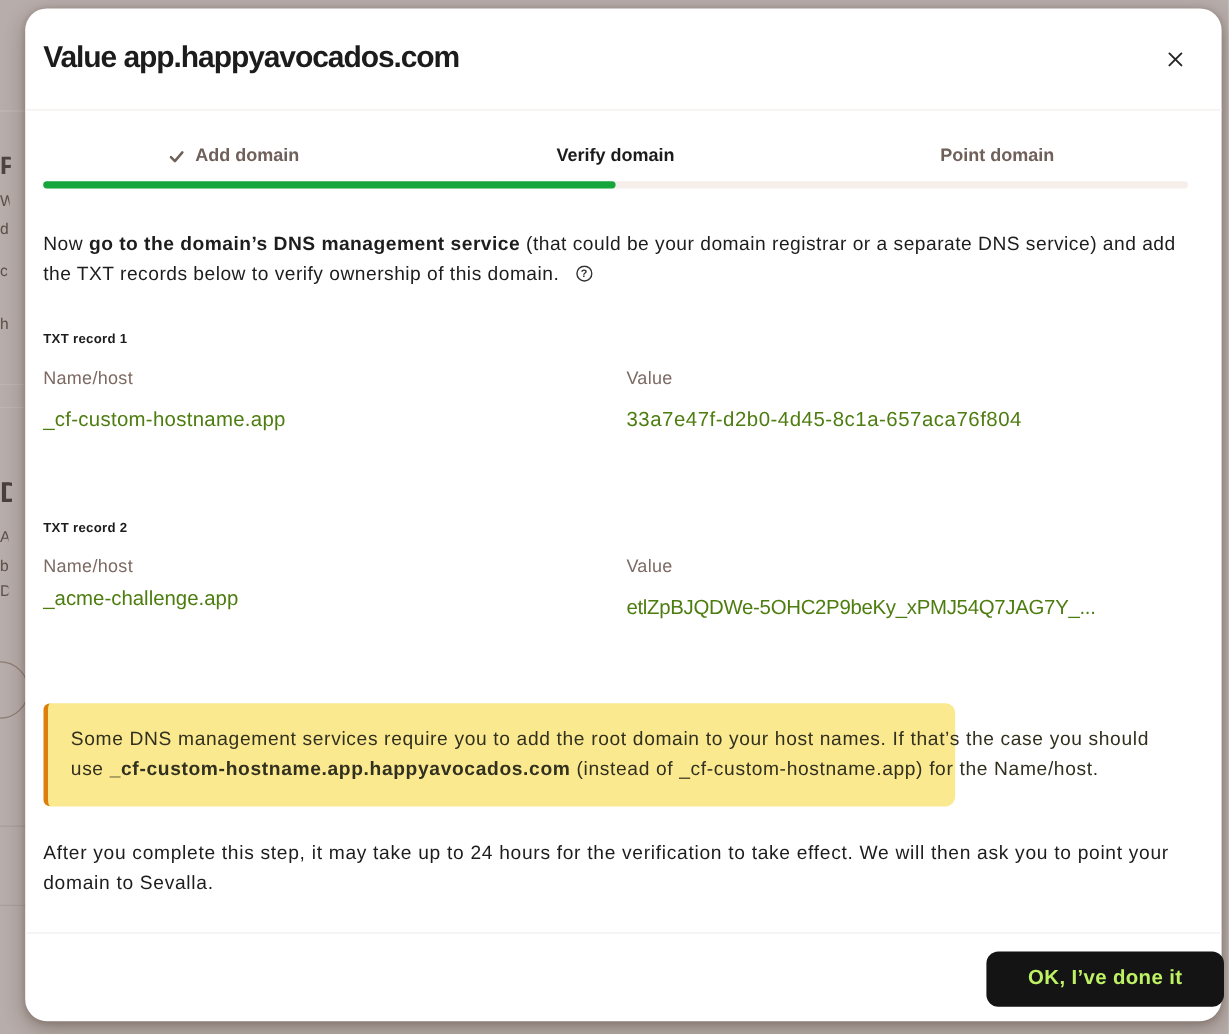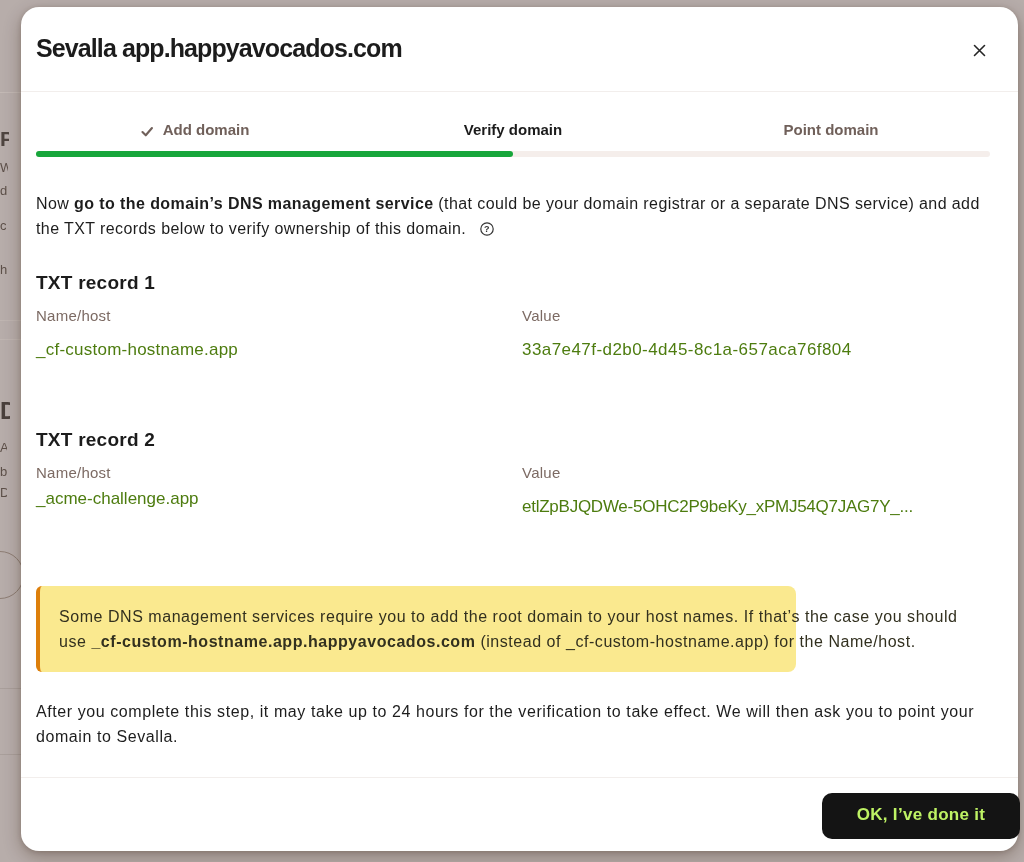--- a/index.html
+++ b/index.html
@@ -17,21 +17,21 @@
 #closex { left:952px; top:36px; }
 .hdiv { left:0; width:997px; height:1px; background:#f2eeec; }
 .steplabel { top:113px; line-height:20px; font-size:15px; font-weight:bold; white-space:nowrap; }
 .stepmuted { color:#70605a; }
 .stepactive { color:#1b1b1b; }
 #ptrack { left:15px; top:144px; width:954px; height:6px; background:#f5eeeb; border-radius:3px; }
 #pfill { position:absolute; left:0; top:0; width:477px; height:6px; background:#17a63b; border-radius:3px; }
 .body15 { font-size:16px; line-height:25.4px; color:#1d1d1d; }
 .lbl { font-size:15px; line-height:20px; color:#7c6a63; letter-spacing:0.25px; }
 .val { font-size:17px; line-height:20px; color:#4d7c0f; }
-.rech { font-size:19px; line-height:20px; font-weight:bold; color:#1c1c1c; letter-spacing:0.25px; }
+.rech { font-size:11px; line-height:20px; font-weight:bold; color:#1c1c1c; letter-spacing:0.25px; }
 #ybox { left:15px; top:579px; width:760px; height:86px; background:#fae98f; border-left:4px solid #dd7f0b; border-radius:6px 8px 8px 6px; }
 #ybox .txt { position:absolute; left:19px; top:17.5px; font-size:16px; line-height:25.4px; color:#32301f; white-space:nowrap; letter-spacing:0.54px; }
 .btn { position:absolute; top:786px; height:46px; border-radius:10px; font-size:17px; font-weight:bold; line-height:44px; text-align:center; }
 #btn1 { left:640px; width:143px; background:#fff; border:1px solid #ece5e2; color:#1c1c1c; letter-spacing:0.45px; }
 #btn2 { left:801px; width:198px; background:#141414; color:#bef264; letter-spacing:0.3px; }
 .nw { white-space:nowrap; }
 </style>
 </head>
 <body>
 <div id="backdrop">
@@ -45,21 +45,21 @@
   <div class="fline" style="top:339px; background:#bfb5b1;"></div>
   <div class="frag" style="top:397px; width:10px; overflow:hidden; font-size:24px; font-weight:bold; color:#4a403c;">D</div>
   <div class="frag" style="top:440px; width:7px; overflow:hidden; font-size:13px; color:#5d5049;">A</div>
   <div class="frag" style="top:464px; width:7px; overflow:hidden; font-size:13px; color:#5d5049;">b</div>
   <div class="frag" style="top:485px; width:7px; overflow:hidden; font-size:13px; color:#5d5049;">D</div>
   <div class="frag" style="top:551px; left:-24px; width:48px; height:48px; border:1.5px solid #8d7d74; border-radius:50%;"></div>
   <div class="fline" style="top:688px; background:#a99f9b;"></div>
   <div class="fline" style="top:754px; background:#a99f9b;"></div>
 </div>
 <div id="modal">
-  <div class="abs" id="title">Sevalla app.happyavocados.com</div>
+  <div class="abs" id="title">Value app.happyavocados.com</div>
   <div class="abs" id="closex"><svg width="13" height="13" viewBox="0 0 13 13">
         <path d="M1.5 1.5 L11.5 11.5 M11.5 1.5 L1.5 11.5" stroke="#262626" stroke-width="1.6" stroke-linecap="round"></path>
       </svg></div>
   <div class="abs hdiv" style="top:84px;"></div>
 
   <div class="abs steplabel stepmuted" style="left:174px; transform:translateX(-50%);"><svg width="13" height="12" viewBox="0 0 13 12" style="margin-right:9px; vertical-align:-2.5px;">
         <path d="M1.8 6 L5.1 9.3 L11.3 2" stroke="#70605a" stroke-width="2.1" fill="none" stroke-linecap="round" stroke-linejoin="round"></path>
       </svg>Add domain</div>
   <div class="abs steplabel stepactive" style="left:492px; transform:translateX(-50%);">Verify domain</div>
   <div class="abs steplabel stepmuted" style="left:810px; transform:translateX(-50%);">Point domain</div>

